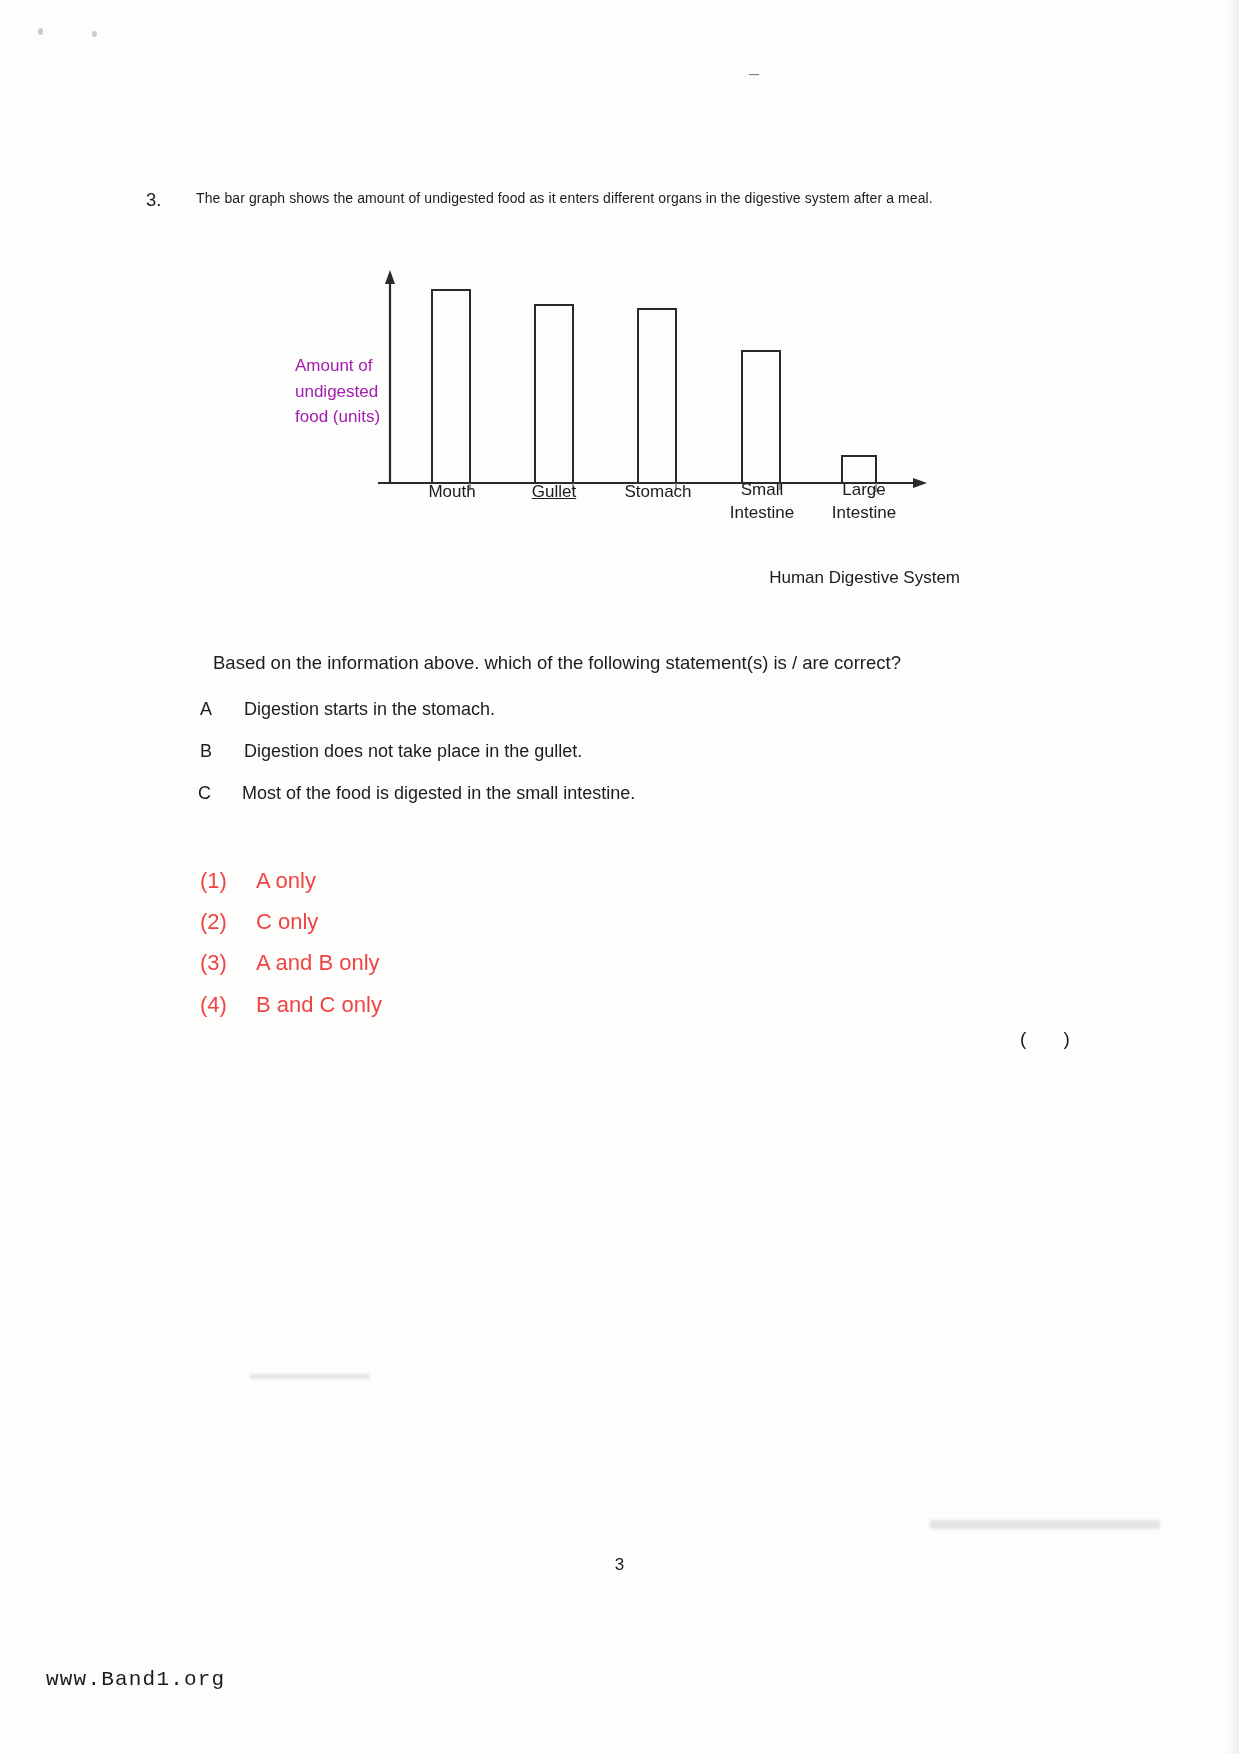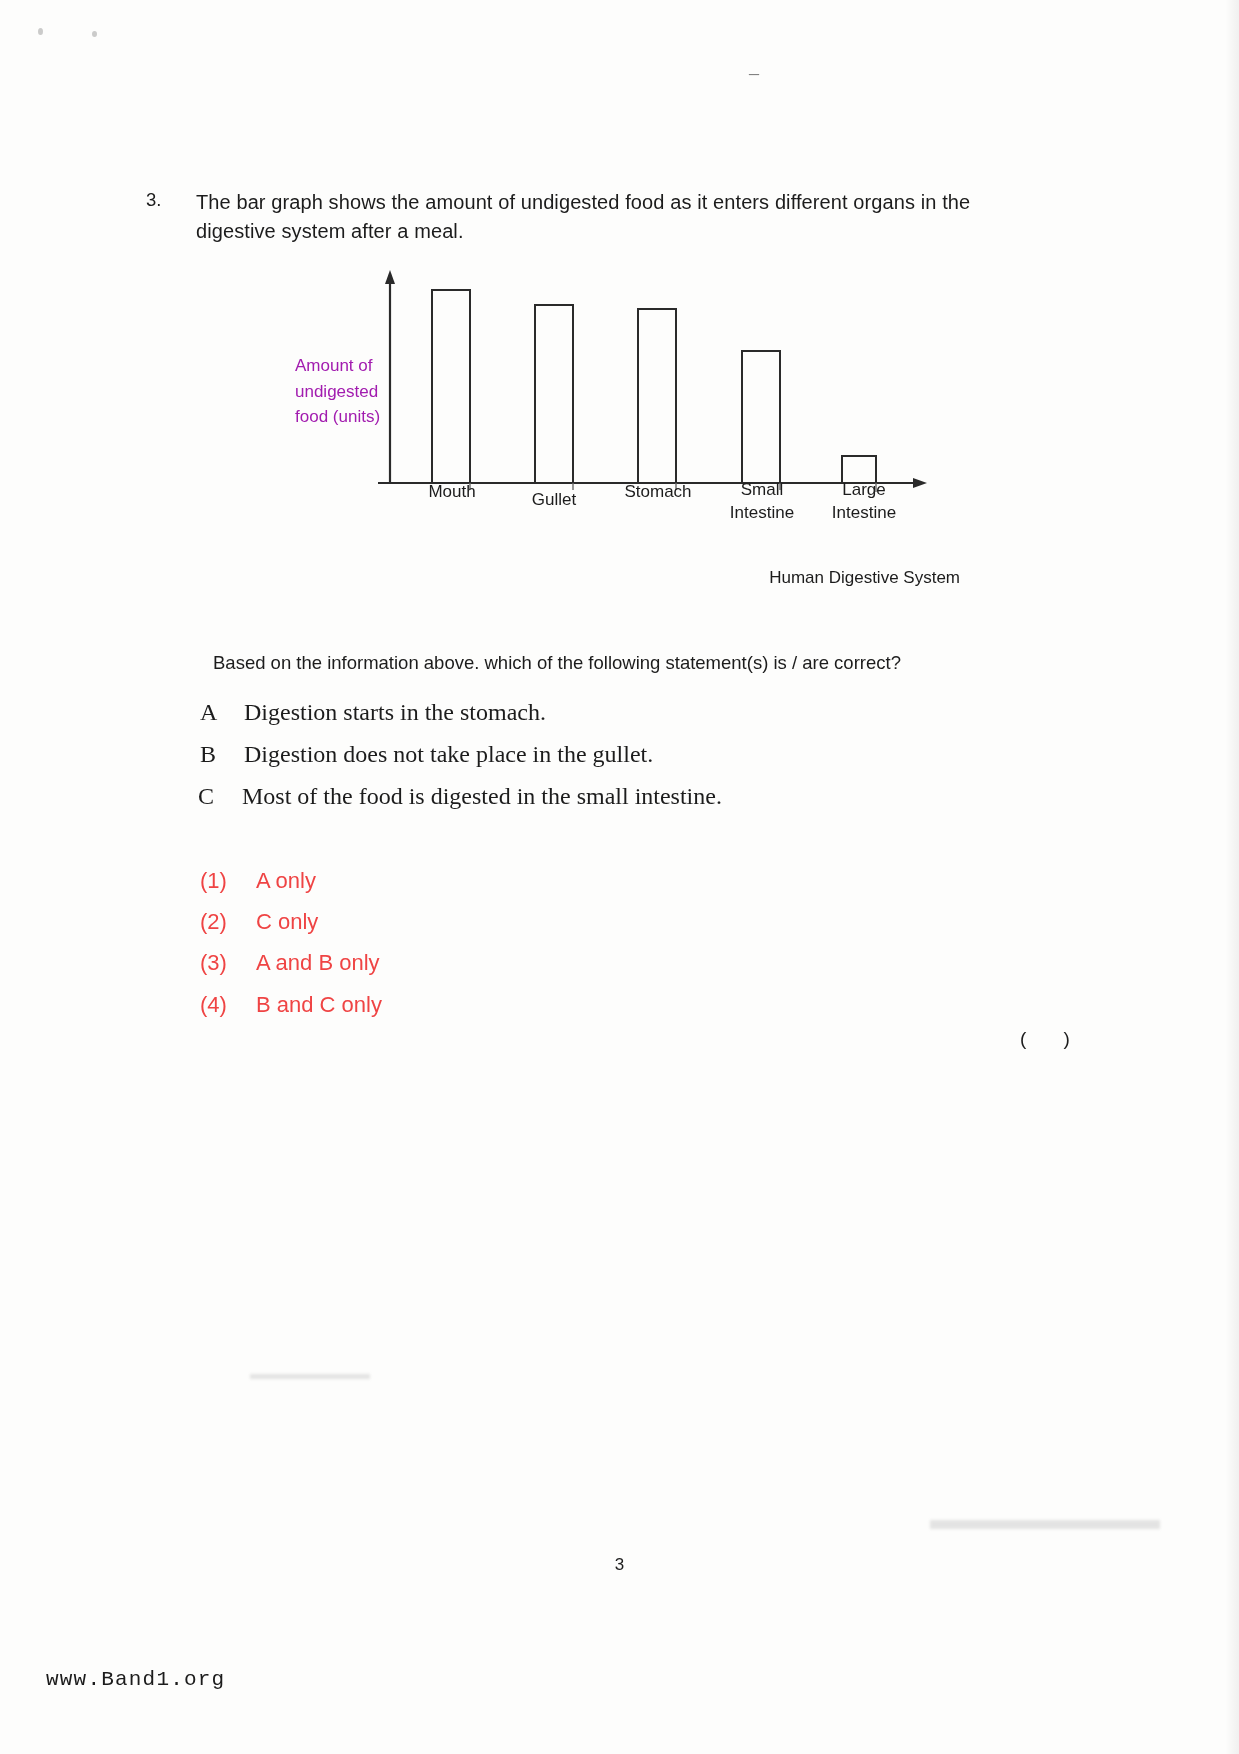--- a/index.html
+++ b/index.html
@@ -46,21 +46,21 @@
     left: 146px;
     top: 189px;
     font-size: 18.5px;
     color: #1c1c1c;
   }
   .q-text {
     position: absolute;
     left: 196px;
     top: 188px;
     width: 820px;
-    font-size: 20px;
+    font-size: 14px;
     line-height: 1.45;
     color: #1c1c1c;
     letter-spacing: .1px;
   }
 
   
   .chart-wrap {
     position: absolute;
     left: 280px;
     top: 268px;
@@ -112,23 +112,22 @@
     position: absolute;
     left: 196px;
     top: 652px;
     font-size: 18.5px;
     color: #1c1c1c;
     margin-left: 17px;
   }
   .stmt {
     position: absolute;
     left: 200px;
-    font-size: 24px;
-    color: #1c1c1c;
-    font-family: Liberation Serif, serif;
+    font-size: 18px;
+    color: #1c1c1c;
   }
   .stmt .letter {
     display: inline-block;
     width: 44px;
   }
   .s-a { top: 699px; }
   .s-b { top: 741px; }
   .s-c { top: 783px; left: 198px; }
 
   .opt {
@@ -220,21 +219,21 @@
 
       <line x1="100" y1="215" x2="100" y2="222" stroke="#6a6a6a" stroke-width="1.4"></line>
       <line x1="203" y1="215" x2="203" y2="222" stroke="#6a6a6a" stroke-width="1.4"></line>
       <line x1="306" y1="215" x2="306" y2="222" stroke="#6a6a6a" stroke-width="1.4"></line>
       <line x1="410" y1="215" x2="410" y2="222" stroke="#6a6a6a" stroke-width="1.4"></line>
       <line x1="506" y1="215" x2="506" y2="224" stroke="#6a6a6a" stroke-width="1.4"></line>
     </svg>
 
     <div class="cat-labels">
       <div class="cat" style="left:40px; top:0; width:84px;">Mouth</div>
-      <div class="cat" style="left:142px; top:8px; width:84px;">Gullet</div>
+      <div class="cat" style="left:142px; top:0; width:84px;text-decoration:underline;">Gullet</div>
       <div class="cat" style="left:240px; top:0; width:96px;">Stomach</div>
       <div class="cat" style="left:342px; top:-2px; width:100px;">
         <div>Small</div>
         <div>Intestine</div>
       </div>
       <div class="cat" style="left:440px; top:-2px; width:108px;">
         <div>Large</div>
         <div>Intestine</div>
       </div>
     </div>

